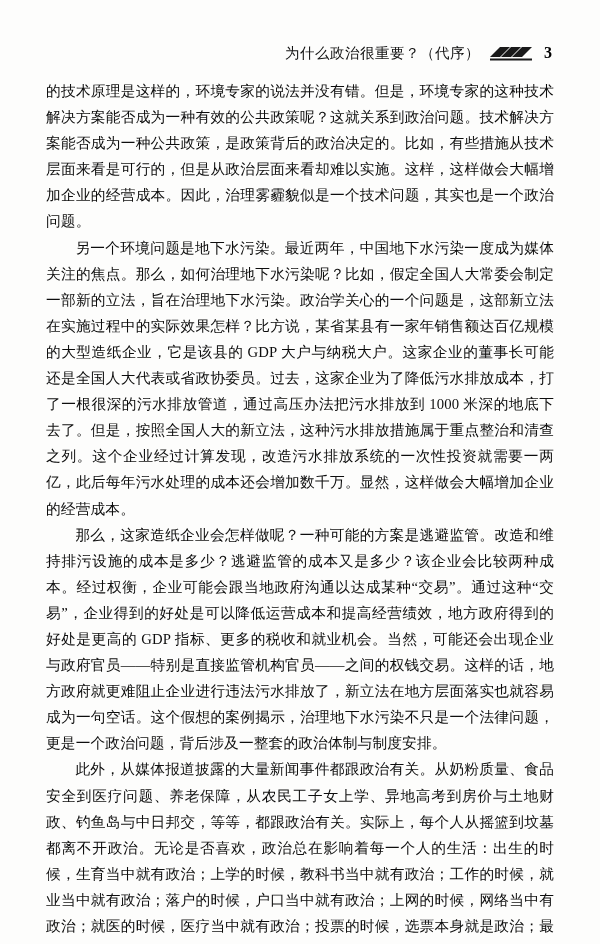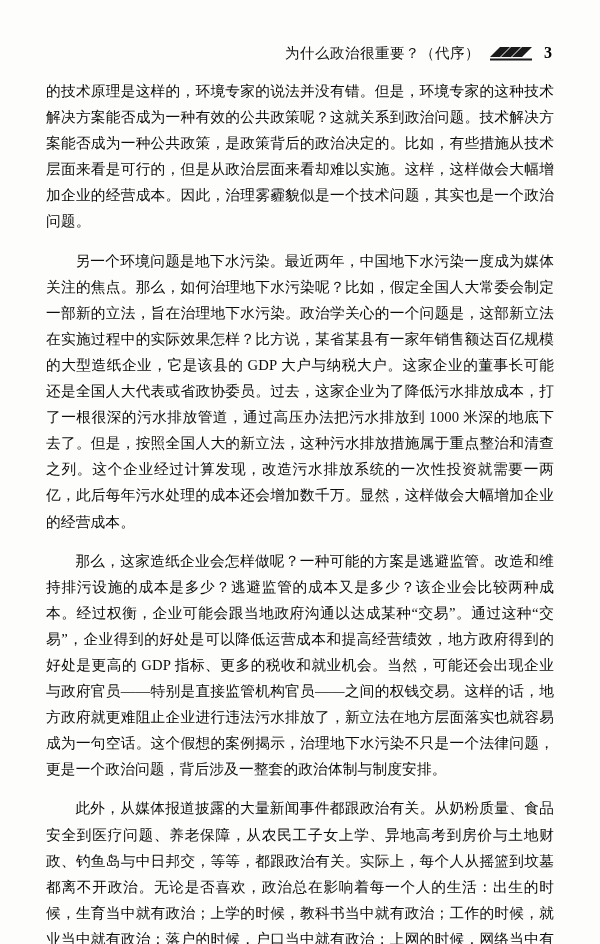--- a/index.html
+++ b/index.html
@@ -61,21 +61,20 @@
     font-size: 14.7px;
     line-height: 26.1px;
     text-align: justify;
     text-justify: inter-ideograph;
     text-indent: 0;
     color: #0d0d0d;
     letter-spacing: 0.15px;
   }
   p.indent {
     text-indent: 2em;
-    margin-top: 13px;
   }
 </style>
 </head>
 <body>
 
 <div class="page">
 
   <div class="header">
     <span class="header-title">为什么政治很重要？（代序）</span>
     <span class="header-mark">

